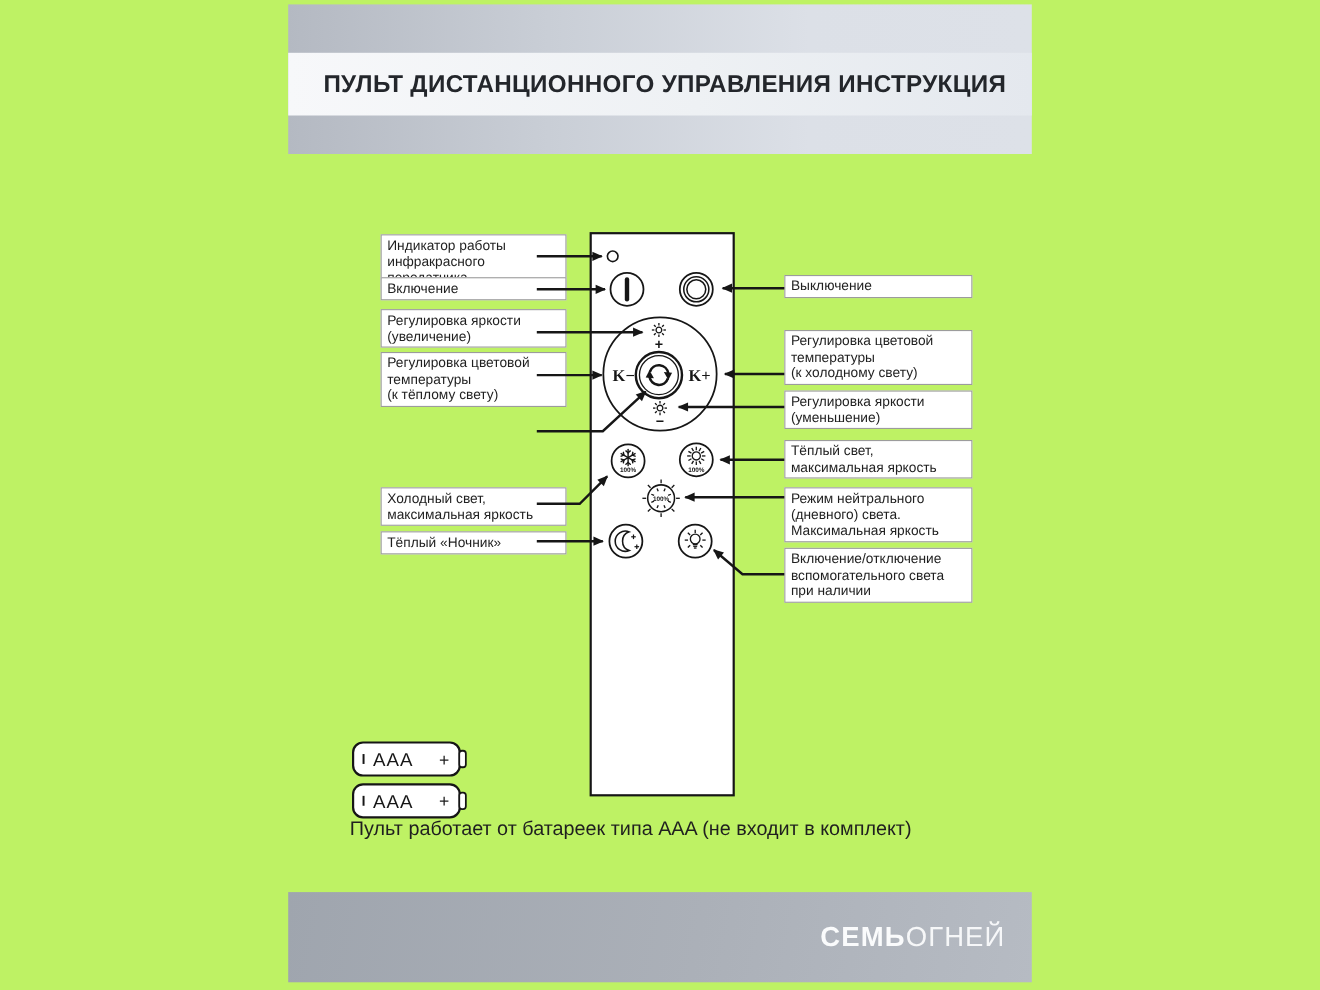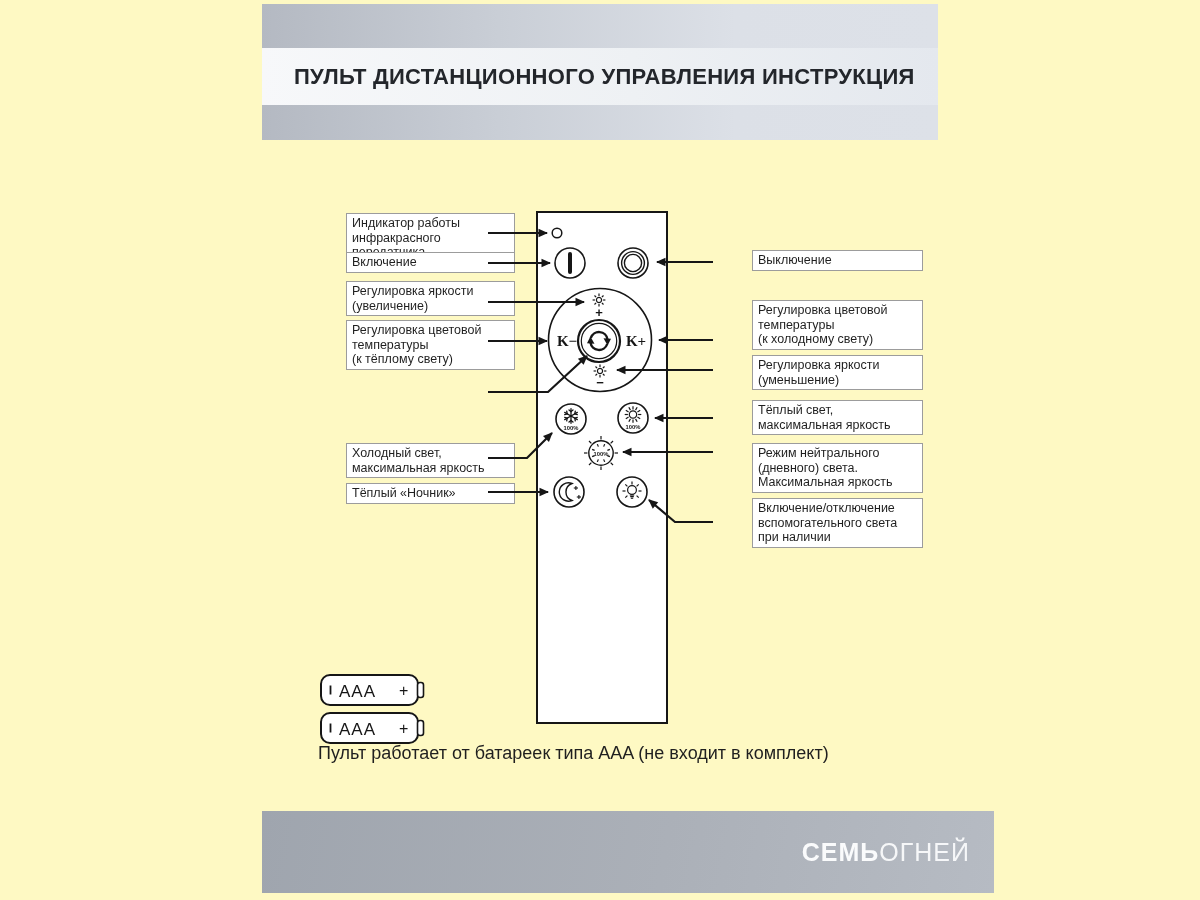--- a/index.html
+++ b/index.html
@@ -1,32 +1,32 @@
 <!DOCTYPE html>
 <html><head>
 <meta charset="utf-8">
 <style>
   html,body{margin:0;padding:0;background:#fff;}
-  .canvas{position:relative;width:1200px;height:900px;background:#fef9c3;overflow:hidden;
+  .canvas{position:relative;width:1200px;height:900px;background:#bef264;overflow:hidden;
           font-family:"Liberation Sans",sans-serif;}
   
   .header{position:absolute;left:262px;top:4px;width:676px;height:136px;
           background:linear-gradient(to right,#b4b9c2 0%,#c9ced6 35%,#dce0e7 70%,#dde1e8 100%);}
   .title-strip{position:absolute;left:0;top:44px;width:100%;height:57px;
           background:linear-gradient(to right,#f7f8fa 0%,#eef1f4 55%,#e4e8ee 100%);
           display:flex;align-items:center;}
   .title{padding-left:32px;font-size:22px;font-weight:bold;color:#23262b;letter-spacing:.3px;}
   
   .lbox{position:absolute;left:318px;width:157px;border:1px solid #9c9c9c;background:#fff;
         padding:2px 5px;font-size:12.5px;line-height:14.5px;color:#1f1f1f;white-space:pre-line;margin-left:28px;}
   .rbox{position:absolute;left:713px;width:159px;border:1px solid #9c9c9c;background:#fff;
-        padding:2px 5px;font-size:12.5px;line-height:14.5px;color:#1f1f1f;white-space:pre-line;margin-left:39px;}
+        padding:2px 5px;font-size:12.5px;line-height:14.5px;color:#1f1f1f;white-space:pre-line;}
   .note{position:absolute;left:318px;top:743px;font-size:18px;color:#1f1f1f;}
   
-  .footer{position:absolute;left:262px;top:811px;width:732px;height:82px;
+  .footer{position:absolute;left:262px;top:811px;width:676px;height:82px;
           background:linear-gradient(100deg,#9fa5ae 0%,#abb0b8 55%,#b6bbc3 100%);
           display:flex;align-items:center;justify-content:flex-end;}
   .brand{padding-right:24px;font-size:25px;color:#fafbfc;letter-spacing:1px;}
   .b1{font-weight:bold;}
   .b2{font-weight:normal;opacity:.95;}
   
   svg.diagram{position:absolute;left:0;top:0;pointer-events:none;}
   .kt{font:700 15px "Liberation Serif",serif;text-anchor:middle;fill:#161616;}
   .pm{font:700 13px "Liberation Sans",sans-serif;text-anchor:middle;fill:#161616;}
   .pct{font:700 5.8px "Liberation Sans",sans-serif;text-anchor:middle;fill:#161616;}

